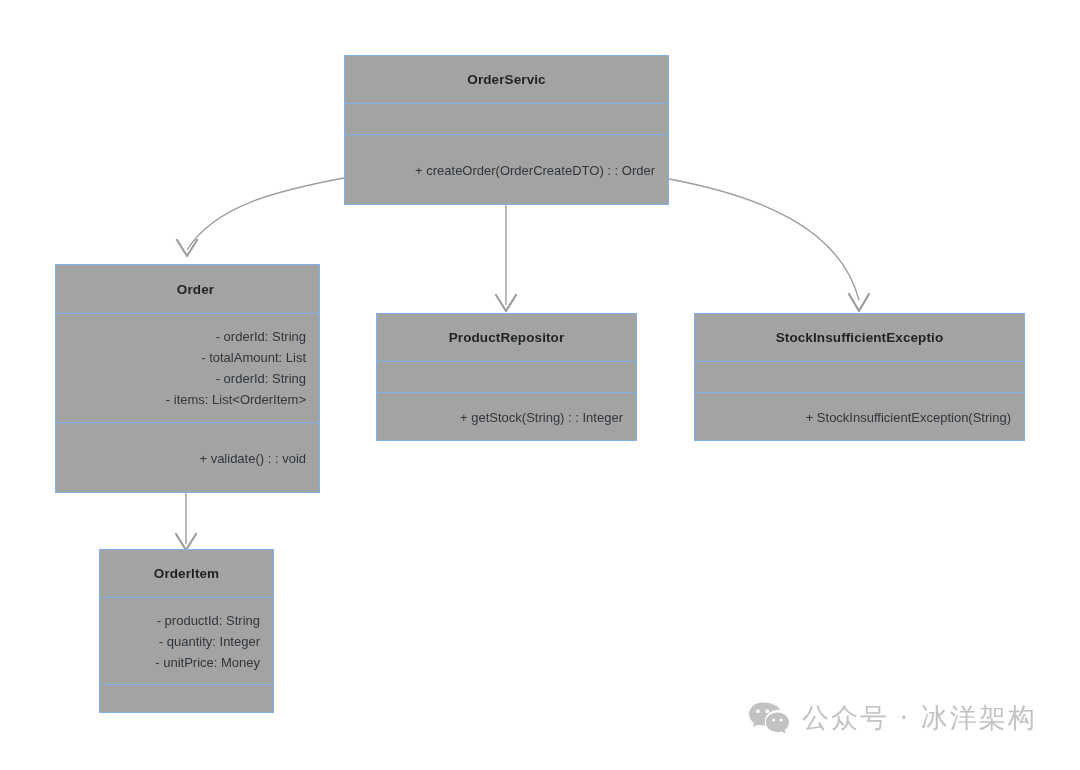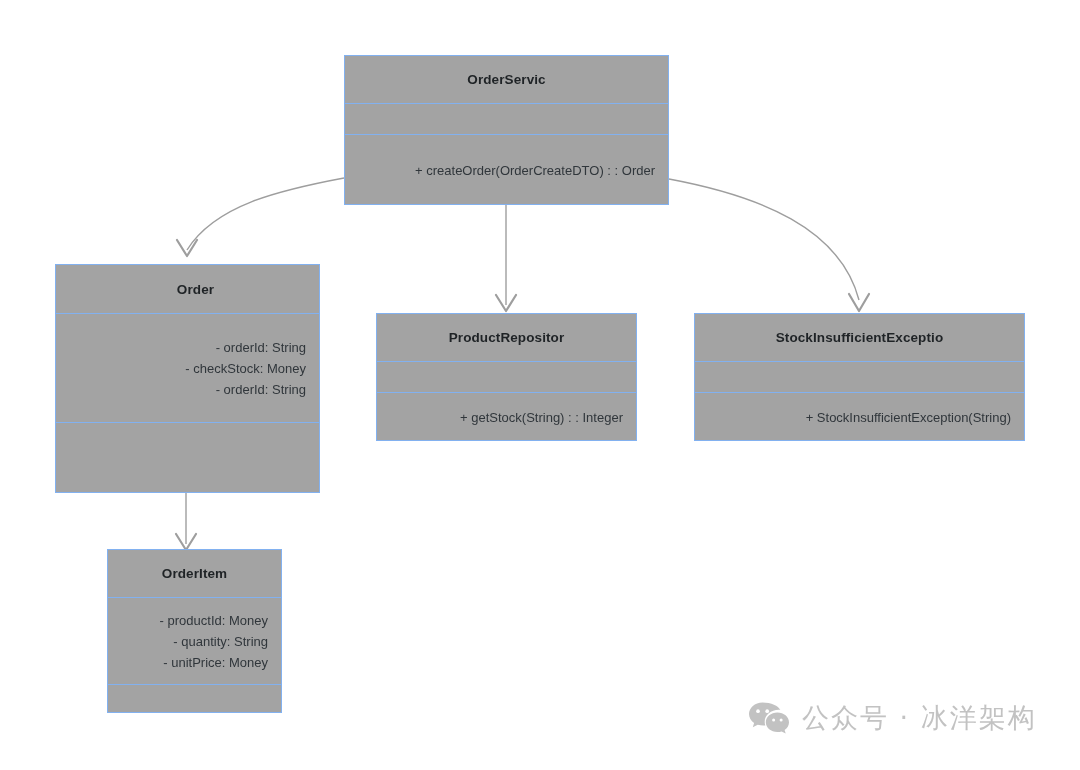--- a/index.html
+++ b/index.html
@@ -122,48 +122,50 @@
     <div class="uml-compartment uml-members uml-empty" style="height:31px;"></div>
     <div class="uml-compartment uml-members" style="height:72px;">
       <div class="uml-member">+ createOrder(OrderCreateDTO) : : Order</div>
     </div>
   </div>
 
   <div class="uml-class" style="left:55px; top:264px; width:265px; height:229px;">
     <div class="uml-compartment uml-title" style="height:48px;padding-left:20px;">Order</div>
     <div class="uml-compartment uml-members" style="height:109px;">
       <div class="uml-member">- orderId: String</div>
-      <div class="uml-member">- checkStock: Money</div>
+      <div class="uml-member">- totalAmount: List</div>
       <div class="uml-member">- orderId: String</div>
+      <div class="uml-member">- items: List&lt;OrderItem&gt;</div>
     </div>
     <div class="uml-compartment uml-members" style="height:72px;">
+      <div class="uml-member">+ validate() : : void</div>
     </div>
   </div>
 
   <div class="uml-class" style="left:694px; top:313px; width:331px; height:128px;">
     <div class="uml-compartment uml-title" style="height:47px;">StockInsufficientExceptio</div>
     <div class="uml-compartment uml-members uml-empty" style="height:31px;"></div>
     <div class="uml-compartment uml-members" style="height:50px;">
       <div class="uml-member">+ StockInsufficientException(String)</div>
     </div>
   </div>
 
   <div class="uml-class" style="left:376px; top:313px; width:261px; height:128px;">
     <div class="uml-compartment uml-title" style="height:47px;">ProductRepositor</div>
     <div class="uml-compartment uml-members uml-empty" style="height:31px;"></div>
     <div class="uml-compartment uml-members" style="height:50px;">
       <div class="uml-member">+ getStock(String) : : Integer</div>
     </div>
   </div>
 
-  <div class="uml-class" style="left:107px; top:549px; width:175px; height:164px;">
+  <div class="uml-class" style="left:99px; top:549px; width:175px; height:164px;">
     <div class="uml-compartment uml-title" style="height:47px;">OrderItem</div>
     <div class="uml-compartment uml-members" style="height:87px;">
-      <div class="uml-member">- productId: Money</div>
-      <div class="uml-member">- quantity: String</div>
+      <div class="uml-member">- productId: String</div>
+      <div class="uml-member">- quantity: Integer</div>
       <div class="uml-member">- unitPrice: Money</div>
     </div>
     <div class="uml-compartment uml-members uml-empty" style="height:29px;"></div>
   </div>
 
   <div id="watermark">
     <span style="display:inline-block;line-height:0;">
       <svg width="42" height="34" viewBox="0 0 42 34" fill="none">
 
         <path d="M14.5 1.5 C6.8 1.5 1 6.8 1 13.1 c0 3.6 2 6.8 5.1 8.9 l-1.3 4.3 4.9 -2.6 c1.8 0.5 3.8 0.8 5.8 0.8 0.6 0 1.2 0 1.8 -0.1 -0.4 -1.2 -0.6 -2.4 -0.6 -3.7 0 -6.6 6.3 -11.9 14.1 -11.9 0.5 0 1 0 1.5 0.1 C30.4 4.8 23.2 1.5 14.5 1.5 Z" fill="#c2c2c2"></path>

